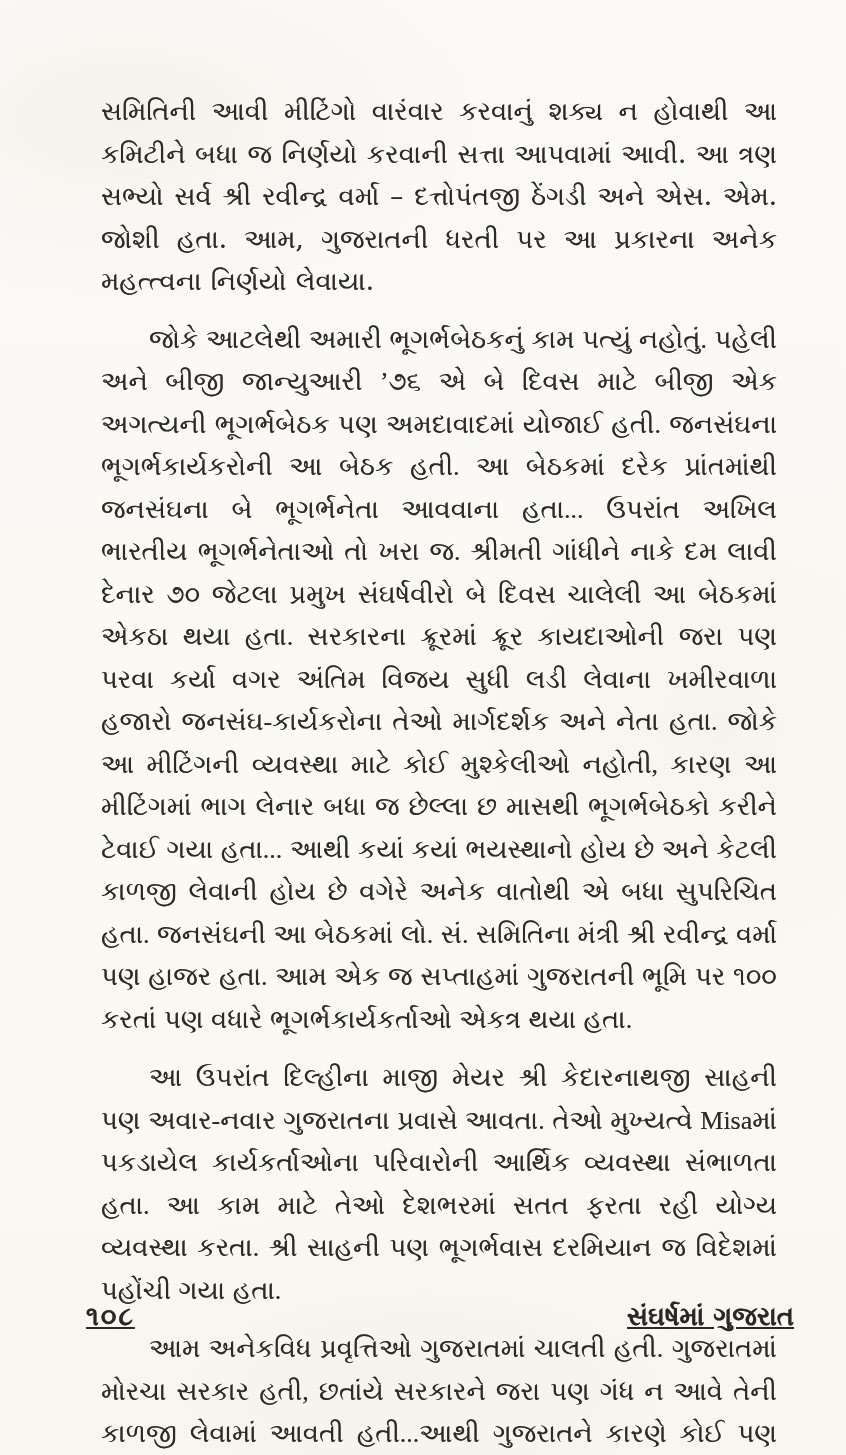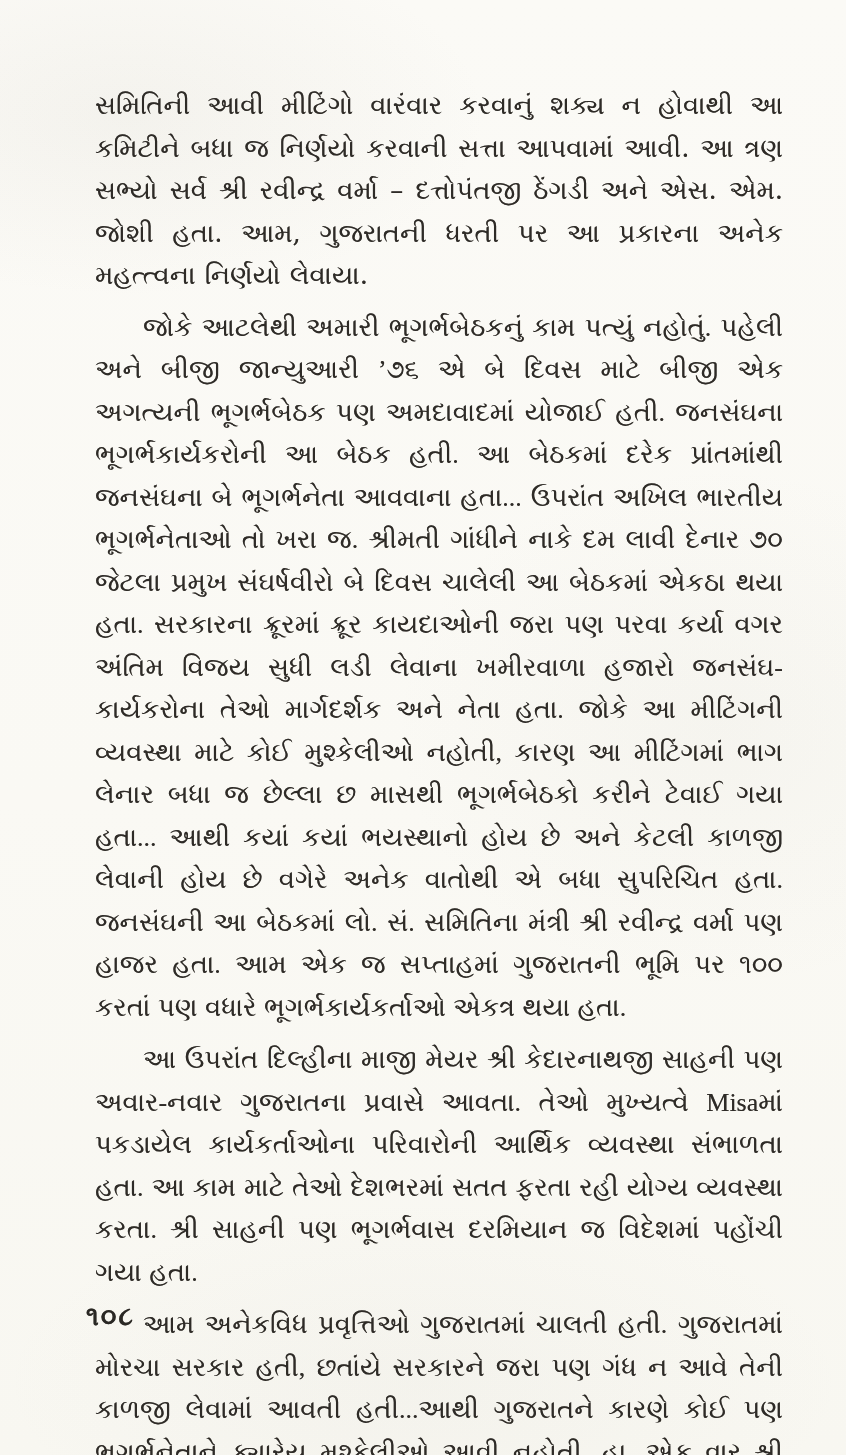--- a/index.html
+++ b/index.html
@@ -28,53 +28,55 @@
     top: 74px;
     width: 708px;
     color: #2e2b27;
     font-size: 26px;
     line-height: 42.5px;
     text-align: justify;
     word-spacing: 1px;
     text-shadow: 0 0 0.6px rgba(40,35,30,0.55);
   }
   .para {
-    margin: 10px;
+    margin: 16px;
     padding: 0;
   }
   .para.indented {
     text-indent: 48px;
     font-family: Liberation Serif, serif;
   }
   .footer {
     position: absolute;
     left: 86px;
     top: 1301px;
     width: 708px;
     display: flex;
     justify-content: space-between;
     align-items: baseline;
     color: #2a2824;
     font-size: 26px;
     font-weight: bold;
     text-shadow: 0 0 0.6px rgba(40,35,30,0.55);
+    text-decoration: underline;
   }
   .footer .page-num {
     letter-spacing: 2px;
   }
 </style>
 </head>
 <body>
 
 <div class="page">
 
   <div class="text-block">
     <p class="para">સમિતિની આવી મીટિંગો વારંવાર કરવાનું શક્ય ન હોવાથી આ કમિટીને બધા જ નિર્ણયો કરવાની સત્તા આપવામાં આવી. આ ત્રણ સભ્યો સર્વ શ્રી રવીન્દ્ર વર્મા – દત્તોપંતજી ઠેંગડી અને એસ. એમ. જોશી હતા. આમ, ગુજરાતની ધરતી પર આ પ્રકારના અનેક મહત્ત્વના નિર્ણયો લેવાયા.</p>
     <p class="para indented">જોકે આટલેથી અમારી ભૂગર્ભબેઠકનું કામ પત્યું નહોતું. પહેલી અને બીજી જાન્યુઆરી ’૭૬ એ બે દિવસ માટે બીજી એક અગત્યની ભૂગર્ભબેઠક પણ અમદાવાદમાં યોજાઈ હતી. જનસંઘના ભૂગર્ભકાર્યકરોની આ બેઠક હતી. આ બેઠકમાં દરેક પ્રાંતમાંથી જનસંઘના બે ભૂગર્ભનેતા આવવાના હતા... ઉપરાંત અખિલ ભારતીય ભૂગર્ભનેતાઓ તો ખરા જ. શ્રીમતી ગાંધીને નાકે દમ લાવી દેનાર ૭૦ જેટલા પ્રમુખ સંઘર્ષવીરો બે દિવસ ચાલેલી આ બેઠકમાં એકઠા થયા હતા. સરકારના ક્રૂરમાં ક્રૂર કાયદાઓની જરા પણ પરવા કર્યા વગર અંતિમ વિજય સુધી લડી લેવાના ખમીરવાળા હજારો જનસંઘ-કાર્યકરોના તેઓ માર્ગદર્શક અને નેતા હતા. જોકે આ મીટિંગની વ્યવસ્થા માટે કોઈ મુશ્કેલીઓ નહોતી, કારણ આ મીટિંગમાં ભાગ લેનાર બધા જ છેલ્લા છ માસથી ભૂગર્ભબેઠકો કરીને ટેવાઈ ગયા હતા... આથી કયાં કયાં ભયસ્થાનો હોય છે અને કેટલી કાળજી લેવાની હોય છે વગેરે અનેક વાતોથી એ બધા સુપરિચિત હતા. જનસંઘની આ બેઠકમાં લો. સં. સમિતિના મંત્રી શ્રી રવીન્દ્ર વર્મા પણ હાજર હતા. આમ એક જ સપ્તાહમાં ગુજરાતની ભૂમિ પર ૧૦૦ કરતાં પણ વધારે ભૂગર્ભકાર્યકર્તાઓ એકત્ર થયા હતા.</p>
     <p class="para indented">આ ઉપરાંત દિલ્હીના માજી મેયર શ્રી કેદારનાથજી સાહની પણ અવાર-નવાર ગુજરાતના પ્રવાસે આવતા. તેઓ મુખ્યત્વે Misaમાં પકડાયેલ કાર્યકર્તાઓના પરિવારોની આર્થિક વ્યવસ્થા સંભાળતા હતા. આ કામ માટે તેઓ દેશભરમાં સતત ફરતા રહી યોગ્ય વ્યવસ્થા કરતા. શ્રી સાહની પણ ભૂગર્ભવાસ દરમિયાન જ વિદેશમાં પહોંચી ગયા હતા.</p>
     <p class="para indented">આમ અનેકવિધ પ્રવૃત્તિઓ ગુજરાતમાં ચાલતી હતી. ગુજરાતમાં મોરચા સરકાર હતી, છતાંયે સરકારને જરા પણ ગંધ ન આવે તેની કાળજી લેવામાં આવતી હતી...આથી ગુજરાતને કારણે કોઈ પણ ભૂગર્ભનેતાને ક્યારેય મુશ્કેલીઓ આવી નહોતી. હા, એક વાર શ્રી રવીન્દ્ર વર્મા થોડીક મુસીબતમાં મુકાયા હતા. તેમના પુત્ર હરિ પાસેથી મળેલી માહિતી પ્રમાણે તેઓ જાન્યુઆરીમાં મુંબઈ જતા હતા. વલસાડ</p>
   </div>
 
   <div class="footer">
     <span class="page-num">૧૦૮</span>
+    <span class="book-title">સંઘર્ષમાં ગુજરાત</span>
   </div>
 
 </div>
 
 </body></html>

